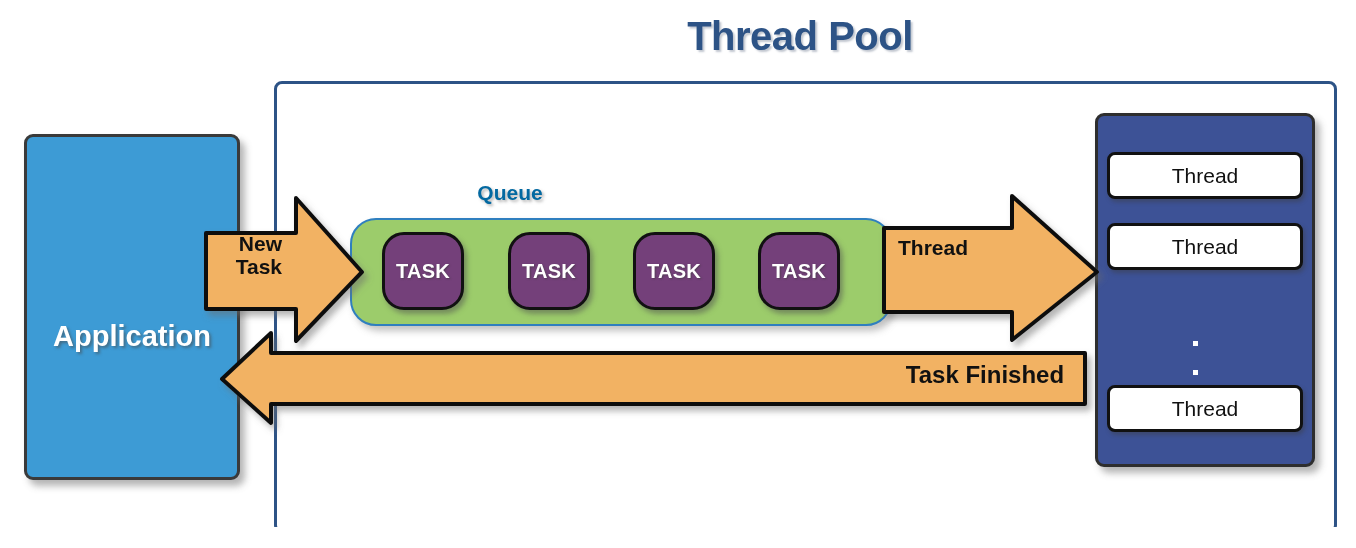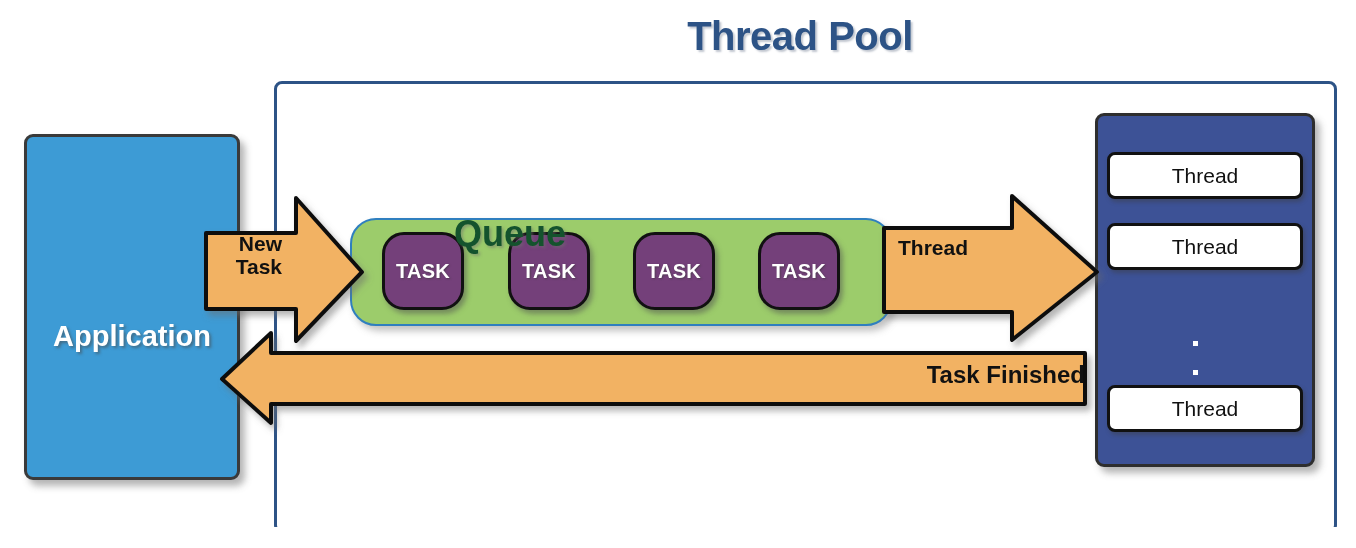--- a/index.html
+++ b/index.html
@@ -72,26 +72,25 @@
     margin-top: 48px;
   }
 
   
   .queue-label {
     position: absolute;
     left: 350px;
     top: 181px;
     width: 320px;
     text-align: center;
-    font-size: 36px;
-    font-weight: bold;
-    color: #14532d;
+    font-size: 21px;
+    font-weight: bold;
+    color: #0369a1;
     text-shadow: 2px 2px 3px rgba(110,110,110,0.5);
     z-index: 7;
-    margin-top: 32px;
   }
   .queue-box {
     position: absolute;
     left: 350px;
     top: 218px;
     width: 542px;
     height: 108px;
     background: #9ccc6b;
     border: 2px solid #2f7fbf;
     border-radius: 26px;
@@ -199,21 +198,21 @@
     top: 236px;
     width: 160px;
     font-size: 21px;
     text-align: left;
   }
   .lbl-task-finished {
     left: 885px;
     top: 362px;
     width: 200px;
     font-size: 24px;
-    text-align: right;
+    text-align: center;
   }
 </style>
 </head>
 <body>
 
 <div id="canvas">
 
   <div class="title">Thread Pool</div>
 
   <div class="pool-frame"></div>

